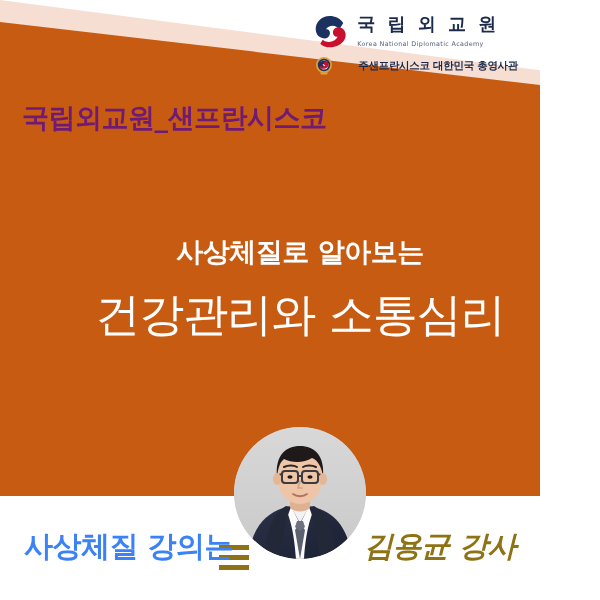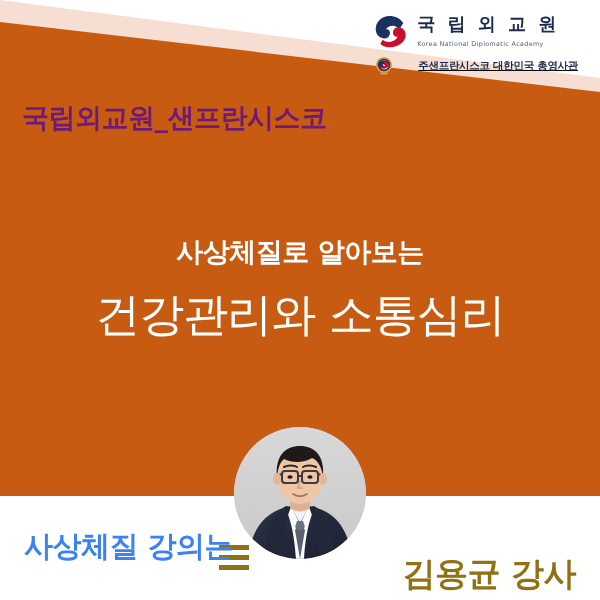--- a/index.html
+++ b/index.html
@@ -7,21 +7,21 @@
     margin: 0;
     padding: 0;
     background: #ffffff;
   }
   body {
     font-family: "DejaVu Sans", "Liberation Sans", sans-serif;
   }
 
   .poster {
     position: relative;
-    width: 600px;
+    width: 540px;
     height: 600px;
     overflow: hidden;
     background: #ffffff;
   }
 
   
   .band-white {
     position: absolute;
     left: 0; top: 0;
     width: 600px; height: 110px;
@@ -54,21 +54,21 @@
     display: flex;
     flex-direction: column;
     align-items: flex-start;
     gap: 6px;
   }
   .logo-row {
     display: flex;
     align-items: center;
     gap: 9px;
   }
-  .logo-row-2 { gap: 24px; padding-left: 4px; text-decoration: underline; }
+  .logo-row-2 { gap: 24px; padding-left: 4px; }
 
   .taegeuk-mark {
     width: 38px; height: 38px;
     flex: 0 0 auto;
   }
   .logo-text-wrap {
     display: flex;
     flex-direction: column;
     line-height: 1;
   }
@@ -186,27 +186,28 @@
     z-index: 8;
     font-size: 29px;
     font-weight: 700;
     color: #3b82f6;
     letter-spacing: -0.5px;
     white-space: nowrap;
   }
   .caption-right {
     position: absolute;
     right: 24px;
-    top: 552px;
+    top: 527px;
     z-index: 8;
-    font-size: 33px;
+    font-size: 29px;
     font-weight: 700;
     color: #8f7213;
     letter-spacing: -0.5px;
     white-space: nowrap;
+    font-style: italic;
   }
 </style>
 </head>
 <body>
 
 <div class="poster">
 
   <div class="band-white"></div>
   <div class="band-peach"></div>
   <div class="band-orange"></div>

